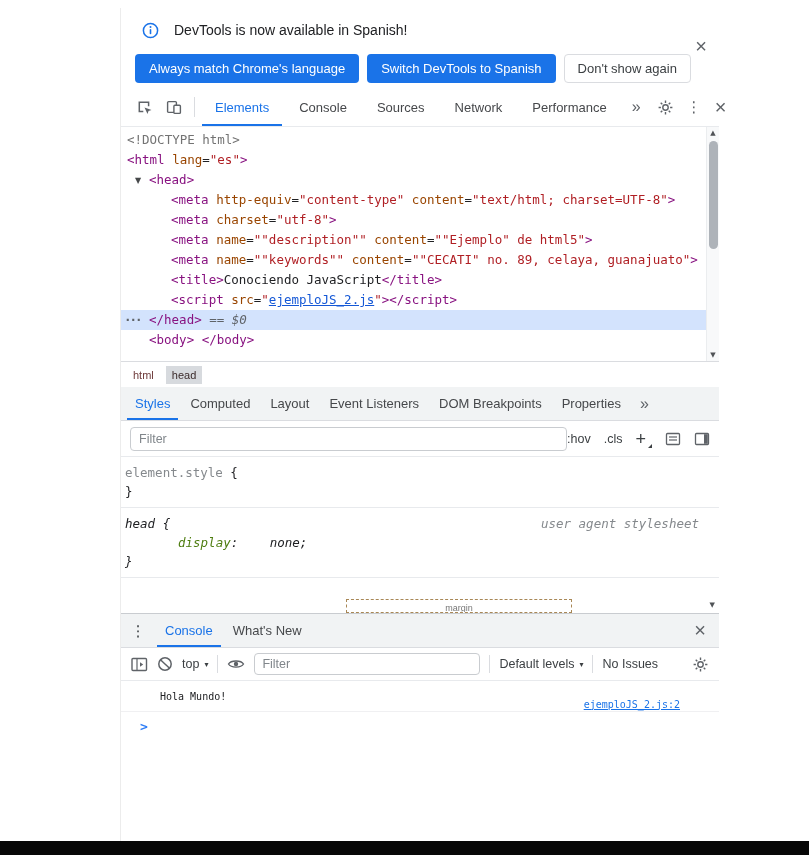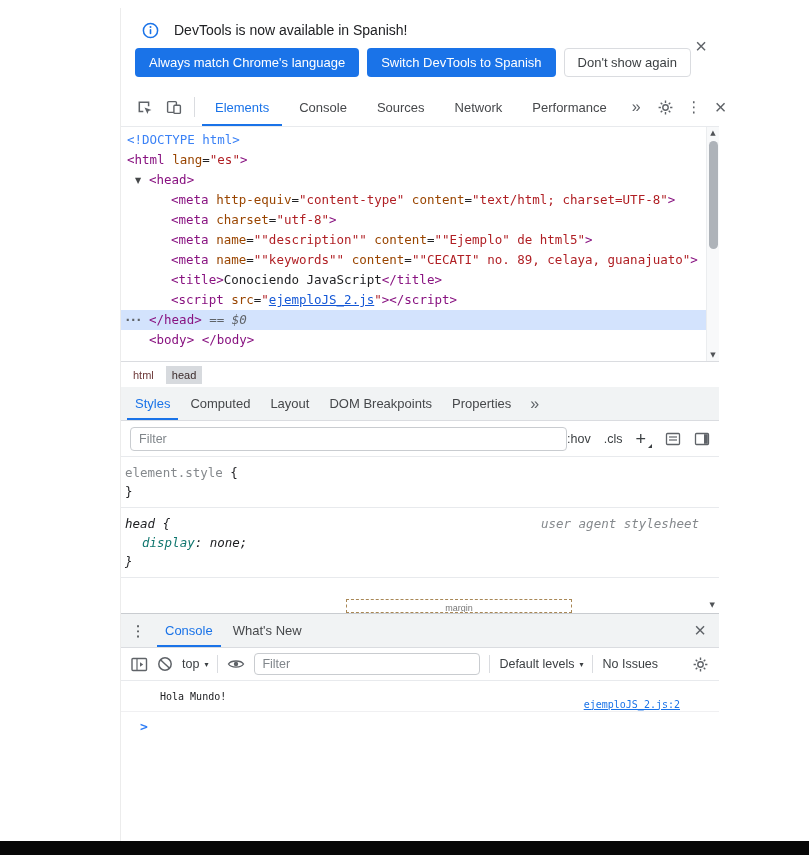--- a/index.html
+++ b/index.html
@@ -8,21 +8,21 @@
   .screen { position:relative; width:809px; height:855px; background:#fff; overflow:hidden; }
 
   .devtools { position:absolute; left:120px; top:8px; width:599px; height:833px;
               display:flex; flex-direction:column; background:#fff; border-left:1px solid #ececec;justify-content:space-between; }
 
   
   .infobar { height:80px; padding:8px 12px 0 14px; position:relative; flex:none; }
   .infobar-row1 { display:flex; align-items:center; gap:9px; height:28px; }
   .infobar-msg { font-size:14px; color:#202124; }
   .infobar-close { position:absolute; right:12px; top:28px; font-size:20px; color:#5f6368; line-height:1; cursor:default; }
-  .infobar-row2 { display:flex; gap:8px; margin-top:4px; }
+  .infobar-row2 { display:flex; gap:8px; margin-top:10px; }
   .btn { font-size:13px; padding:6px 13px; border-radius:4px; border:1px solid transparent;
          white-space:nowrap; font-family:"Liberation Sans",sans-serif; cursor:default; }
   .btn-primary { background:#1a73e8; color:#fff; }
   .btn-secondary { background:#fff; color:#3c4043; border-color:#dadce0; }
 
   
   .main-toolbar { height:39px; flex:none; display:flex; align-items:stretch;
                   border-bottom:1px solid #e8eaed; padding-left:8px; }
   .tb-icon { width:30px; display:flex; align-items:center; justify-content:center; flex:none; }
   .tb-sep { width:1px; background:#dadce0; margin:9px 5px; flex:none; }
@@ -36,21 +36,21 @@
 
   
   .dom-tree-wrap { height:234px; flex:none; position:relative; overflow:hidden; }
   .dom-tree { position:absolute; left:0; top:0; right:13px; bottom:0;
               font-family:"DejaVu Sans Mono", monospace; font-size:12.5px; padding-top:3px; overflow:hidden; }
   .tree-line { height:20px; line-height:20px; white-space:nowrap; position:relative; }
   .tree-line.selected { background:#d3e3fd; }
   .tree-arrow { display:inline-block; width:14px; margin-left:-14px; font-size:8px; color:#46484a;
                 font-family:"DejaVu Sans", sans-serif; vertical-align:1px; }
   .gutter-dots { position:absolute; left:3px; top:0; color:#5f6368; letter-spacing:-2px; font-weight:bold; }
-  .tk-doctype { color:#3b82f6; }
+  .tk-doctype { color:#737373; }
   .tk-tag { color:#881280; }
   .tk-attr { color:#994500; }
   .tk-val { color:#b01f24; }
   .tk-plain { color:#202124; }
   .tk-link { color:#1558d6; text-decoration:underline; }
   .tk-anno { color:#5f6368; font-style:italic; }
 
   .v-scrollbar { position:absolute; top:0; right:0; bottom:0; width:13px; background:#f8f9fa;
                  border-left:1px solid #ebedef; display:flex; flex-direction:column; align-items:center; }
   .sb-arrow { font-size:7px; color:#505357; height:12px; line-height:12px; flex:none;
@@ -85,22 +85,22 @@
 
   
   .styles-content { flex:1 1 auto; position:relative; overflow:hidden;
                     font-family:"DejaVu Sans Mono", monospace; font-size:12.5px; }
   .style-section { padding:6px 8px 6px 4px; border-bottom:1px solid #e8eaed; line-height:19px; overflow:hidden; }
   .style-section.ua { font-style:italic; }
   .selector { color:#202124; }
   .selector.muted { color:#85898d; }
   .origin { float:right; color:#85898d; font-style:italic; padding-right:12px; }
   .prop-line { padding-left:17px; }
-  .prop-name { color:#0f766e; }
-  .prop-value { color:#202124; }
+  .prop-name { color:#4d7c0f;margin-left:36px; }
+  .prop-value { color:#202124;margin-left:24px; }
   .box-model-sliver { position:absolute; bottom:0; left:225px; width:226px; height:14px;
                       border:1px dashed #a88756; background:#fff; overflow:hidden; text-align:center;
                       font-family:"Liberation Sans",sans-serif; font-size:9px; color:#777; padding-top:3px; }
   .styles-scroll-arrow { position:absolute; right:4px; bottom:4px; font-size:7px; color:#505357;
                          font-family:"DejaVu Sans",sans-serif; }
 
   
   .console-drawer { height:228px; flex:none; border-top:1px solid #c9ccd0; display:flex; flex-direction:column; background:#fff; }
   .console-tabbar { height:34px; flex:none; background:#f1f3f4; border-bottom:1px solid #dadce0;
                     display:flex; align-items:stretch; font-size:13px; }
@@ -207,20 +207,21 @@
 
     <div class="crumbs">
       <span class="crumb">html</span>
       <span class="crumb selected">head</span>
     </div>
 
     <div class="side-tabs">
       <span class="side-tab active">Styles</span>
       <span class="side-tab">Computed</span>
       <span class="side-tab">Layout</span>
+      <span class="side-tab">Event Listeners</span>
       <span class="side-tab">DOM Breakpoints</span>
       <span class="side-tab">Properties</span>
       <span class="side-more">»</span>
     </div>
 
     <div class="filter-row">
       <input class="filter-input" placeholder="Filter" style="">
       <div class="style-controls">
         <span>:hov</span>
         <span>.cls</span>

